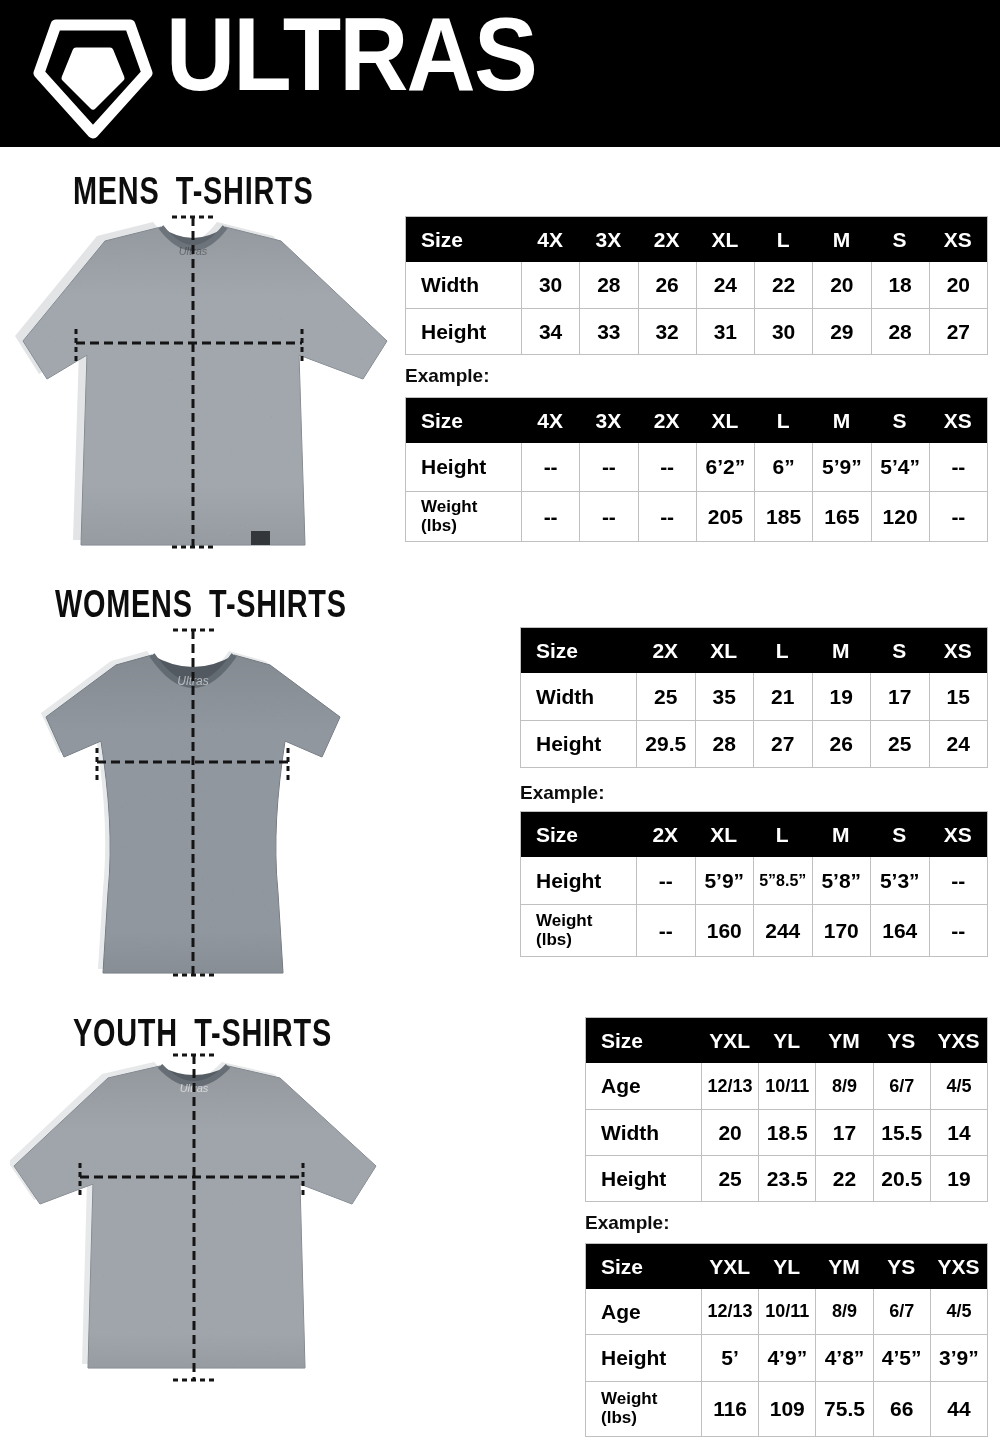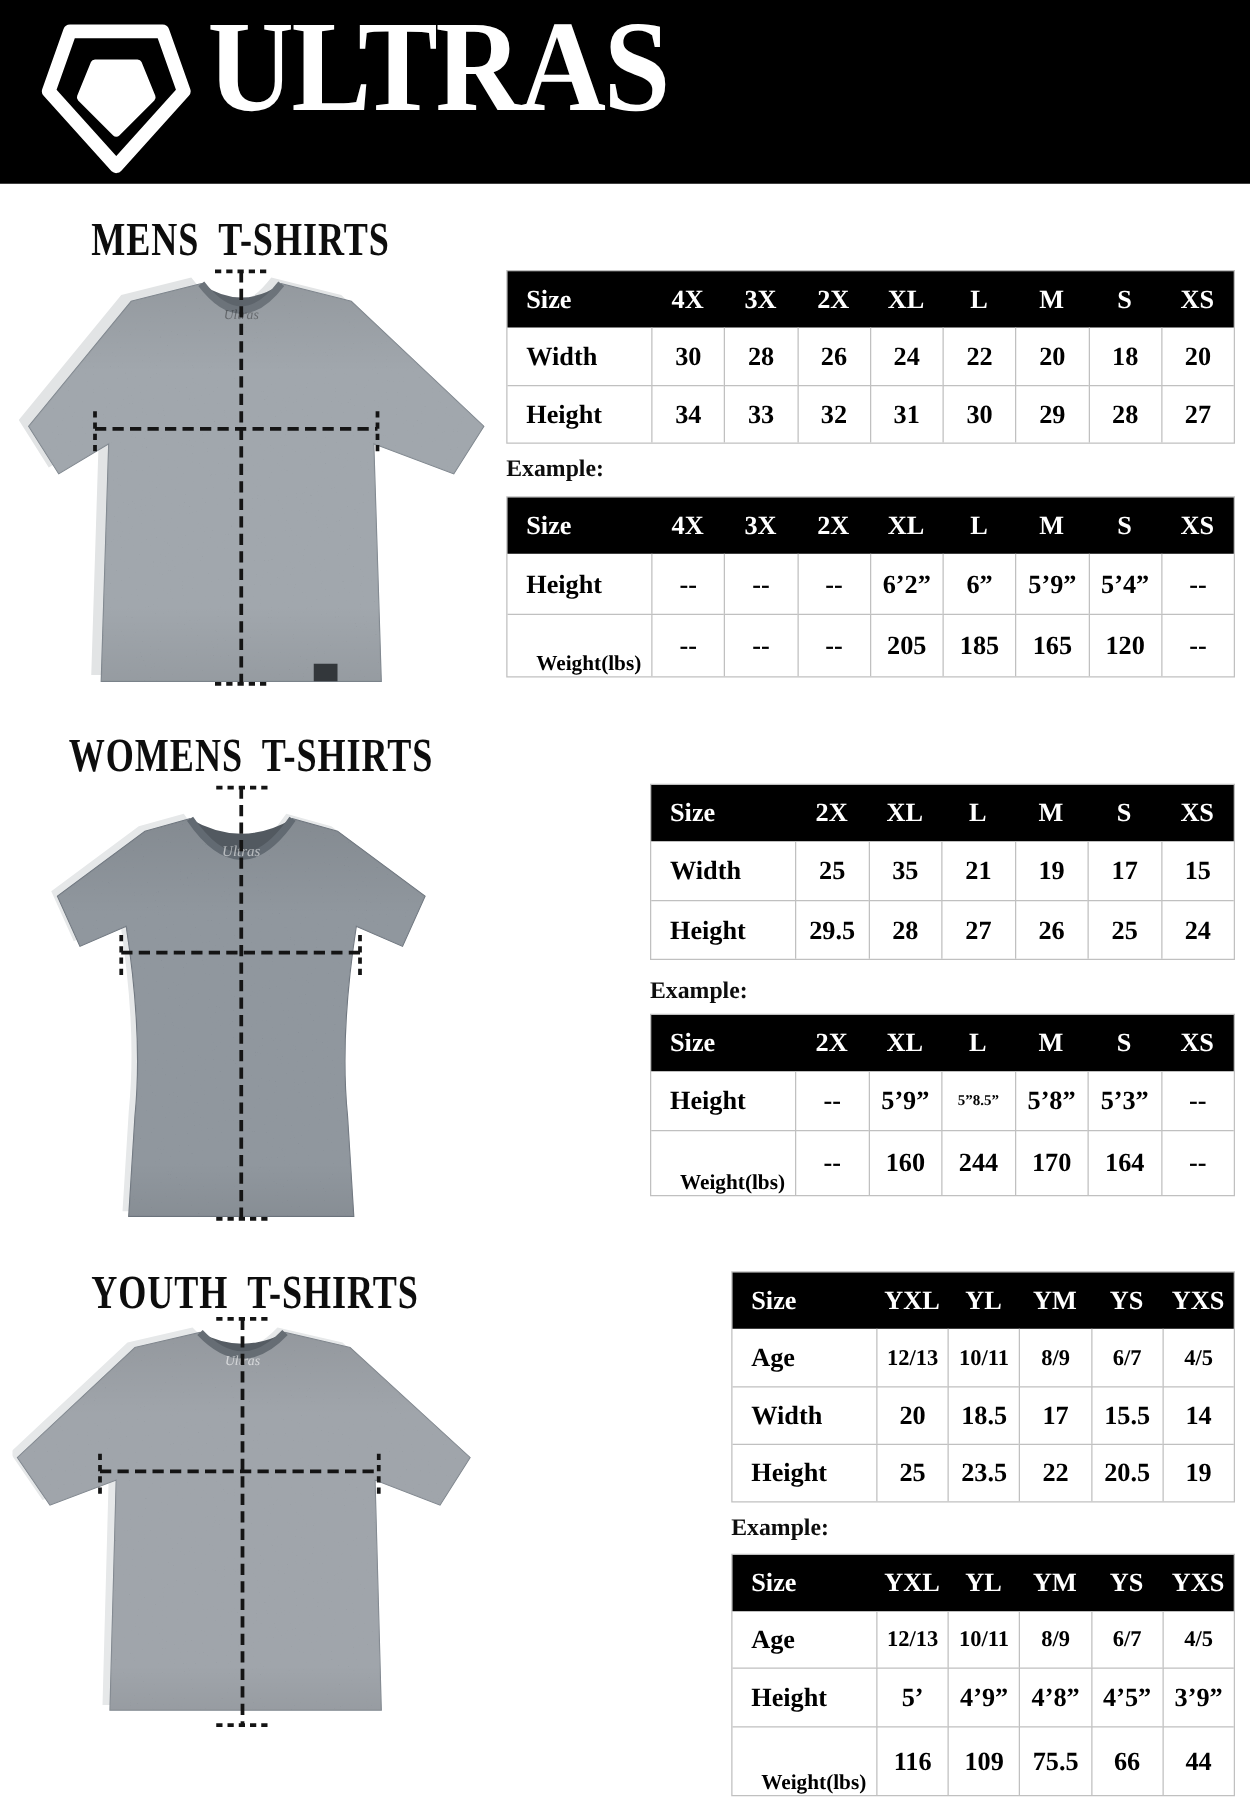--- a/index.html
+++ b/index.html
@@ -1,17 +1,17 @@
 <!DOCTYPE html>
 <html><head>
 <meta charset="utf-8">
 <style>
   html,body{margin:0;padding:0;background:#fff;}
   .page{position:relative;width:1000px;height:1444px;background:#fff;overflow:hidden;
-        font-family:Liberation Serif, serif;color:#000;}
+        font-family:Liberation Sans, sans-serif;color:#000;}
 
   
   .topbar{position:absolute;left:0;top:0;width:1000px;height:147px;background:#000;}
   .logo{position:absolute;left:30px;top:12px;}
   .brand{position:absolute;left:166px;top:2px;color:#fff;font-weight:bold;font-size:104px;
          line-height:1;letter-spacing:-2px;transform:scaleX(.92);transform-origin:left top;white-space:nowrap;}
   .domain{position:absolute;left:163px;top:100px;color:#fff;font-weight:bold;font-size:32px;white-space:nowrap;}
 
   
   .section-title{position:absolute;font-weight:bold;font-size:38px;letter-spacing:1px;word-spacing:10px;
@@ -21,22 +21,22 @@
   
   .tbl{position:absolute;display:grid;background:#fff;border:1px solid #c0c0c0;box-sizing:border-box;}
   .hbg{position:absolute;left:0;top:0;right:0;height:45px;background:#000;}
   .c{position:relative;z-index:1;display:flex;align-items:center;justify-content:center;
      font-weight:bold;font-size:21px;box-sizing:border-box;}
   .lab{justify-content:flex-start;padding-left:15px;}
   .h{color:#fff;}
   .bl{border-left:1px solid #c0c0c0;}
   .bt{border-top:1px solid #c0c0c0;}
   .sm{font-size:18px;}
-  .xs{font-size:12px;}
-  .two{align-items:flex-end;justify-content:center;
+  .xs{font-size:16px;}
+  .two{flex-direction:column;align-items:flex-start;justify-content:center;
        font-size:17px;line-height:1.1;}
 
   #m1{left:405px;top:216px;width:583px;grid-template-columns:115px repeat(8,1fr);grid-template-rows:45px 46px 46px;}
   #m2{left:405px;top:397px;width:583px;grid-template-columns:115px repeat(8,1fr);grid-template-rows:45px 48px 50px;}
   #w1{left:520px;top:627px;width:468px;grid-template-columns:115px repeat(6,1fr);grid-template-rows:45px 47px 47px;}
   #w2{left:520px;top:811px;width:468px;grid-template-columns:115px repeat(6,1fr);grid-template-rows:45px 47px 52px;}
   #y1{left:585px;top:1017px;width:403px;grid-template-columns:115px repeat(5,1fr);grid-template-rows:45px 46px 46px 46px;}
   #y2{left:585px;top:1243px;width:403px;grid-template-columns:115px repeat(5,1fr);grid-template-rows:45px 45px 47px 55px;}
 
   .shirt{position:absolute;}

